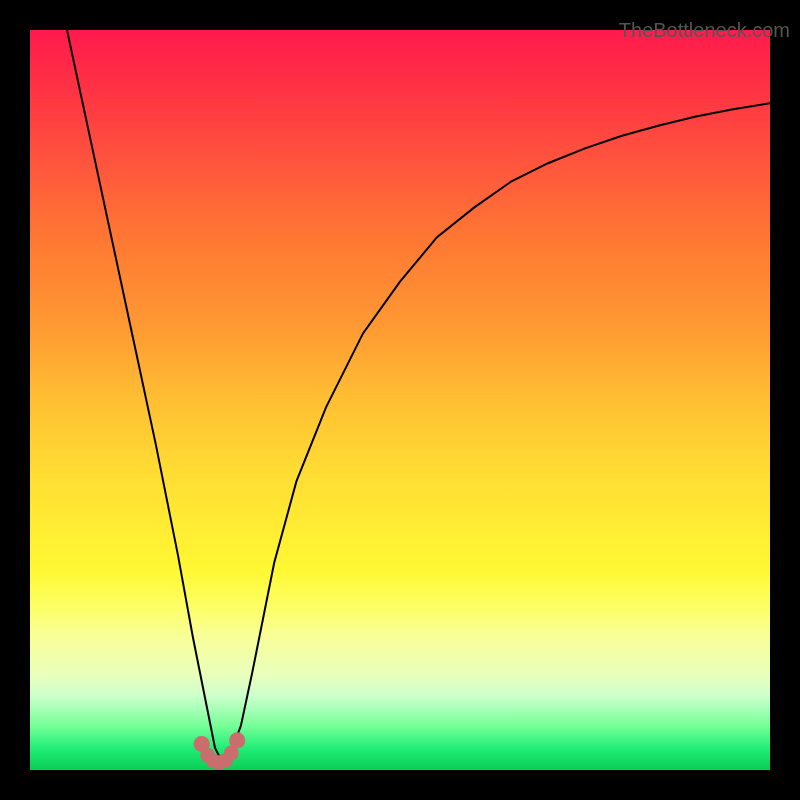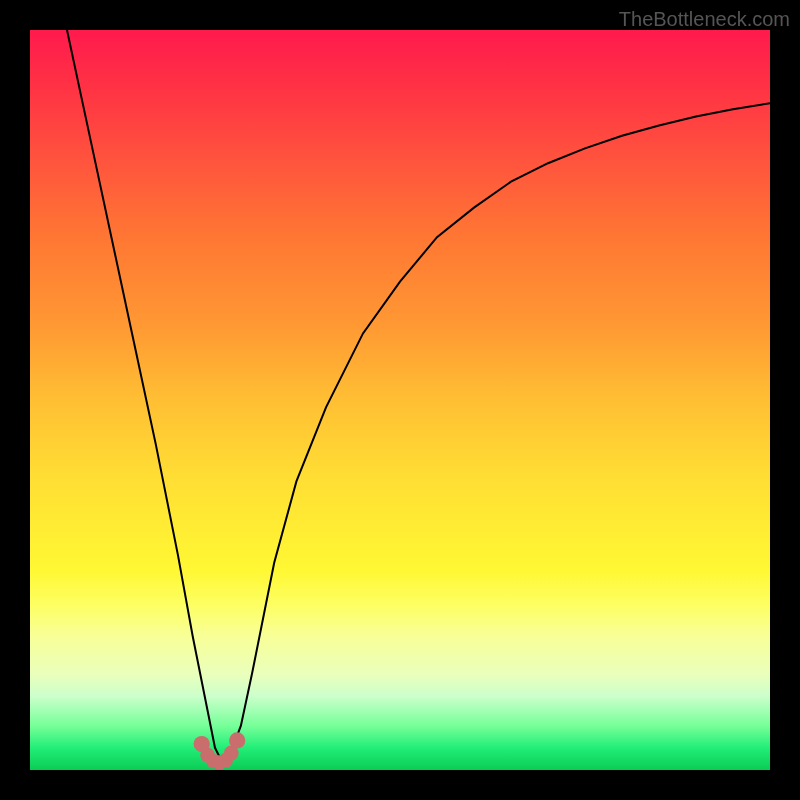--- a/index.html
+++ b/index.html
@@ -6,21 +6,21 @@
     body {
       font-family: Arial, sans-serif;
       width: 800px;
       height: 800px;
       background: #000;
       position: relative;
       overflow: hidden;
     }
     .watermark {
       position: absolute;
-      top: 8px;
+      top: 19px;
       right: 10px;
       z-index: 100;
       text-align: right;
     }
     .watermark span {
       color: #555;
       font-size: 20px;
       font-weight: 500;
       font-family: Arial, sans-serif;
     }

